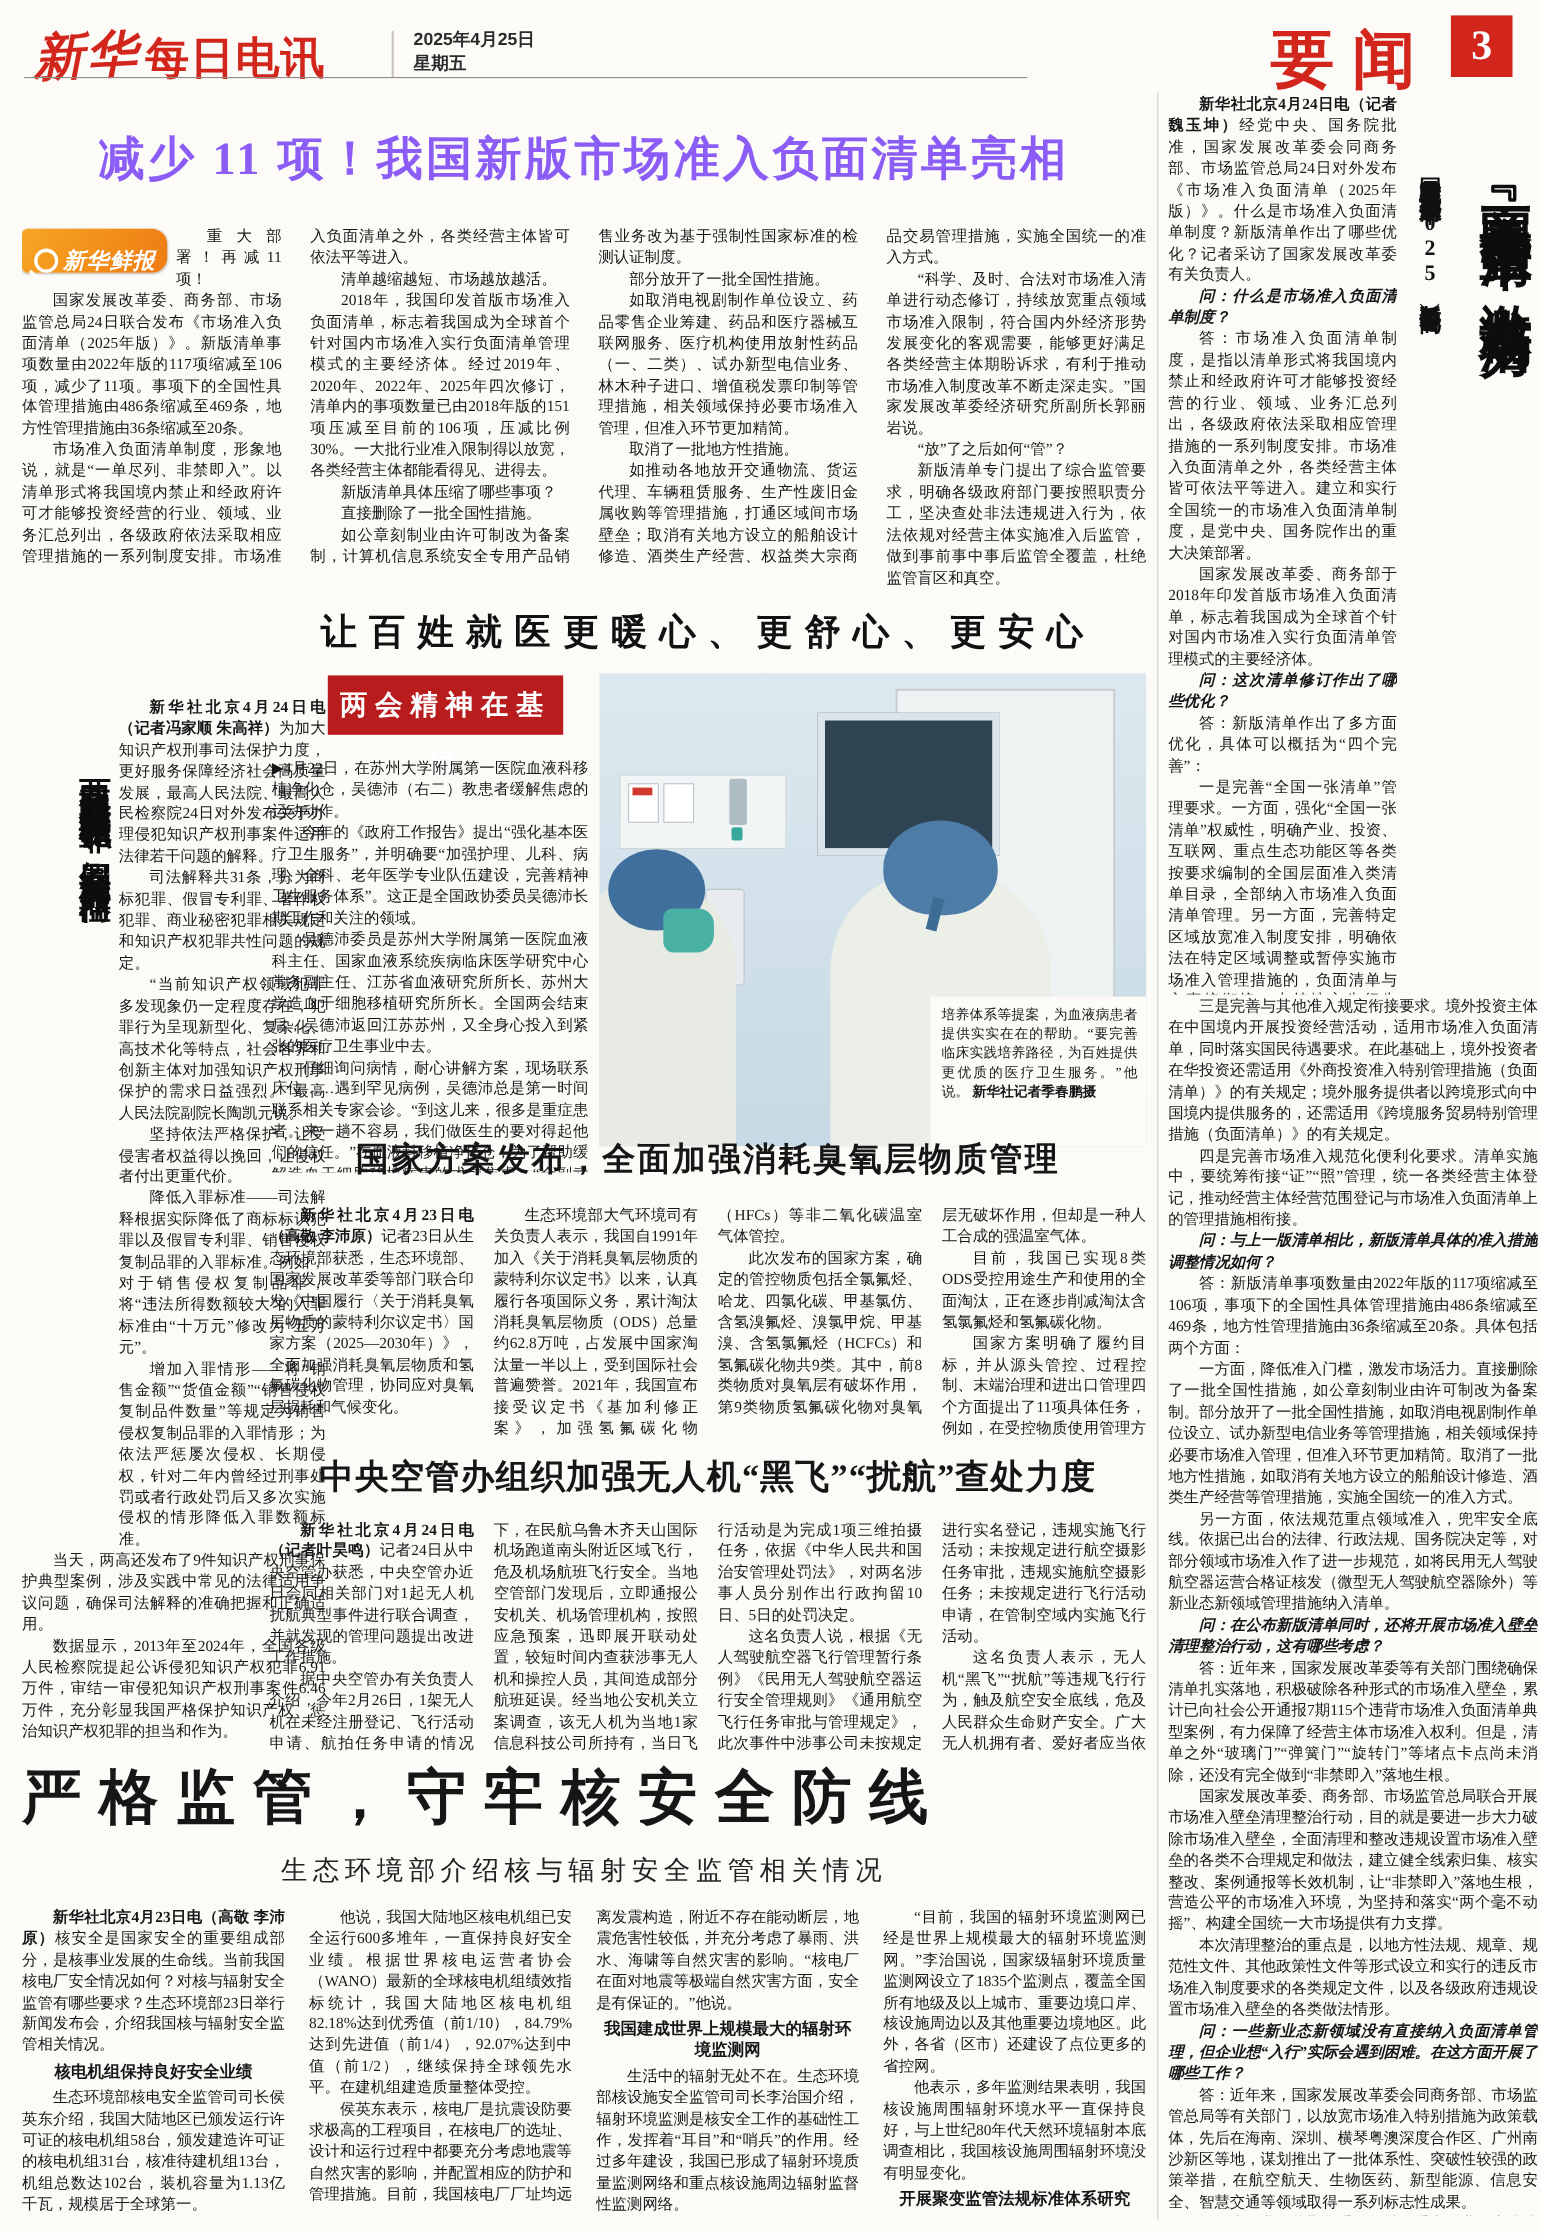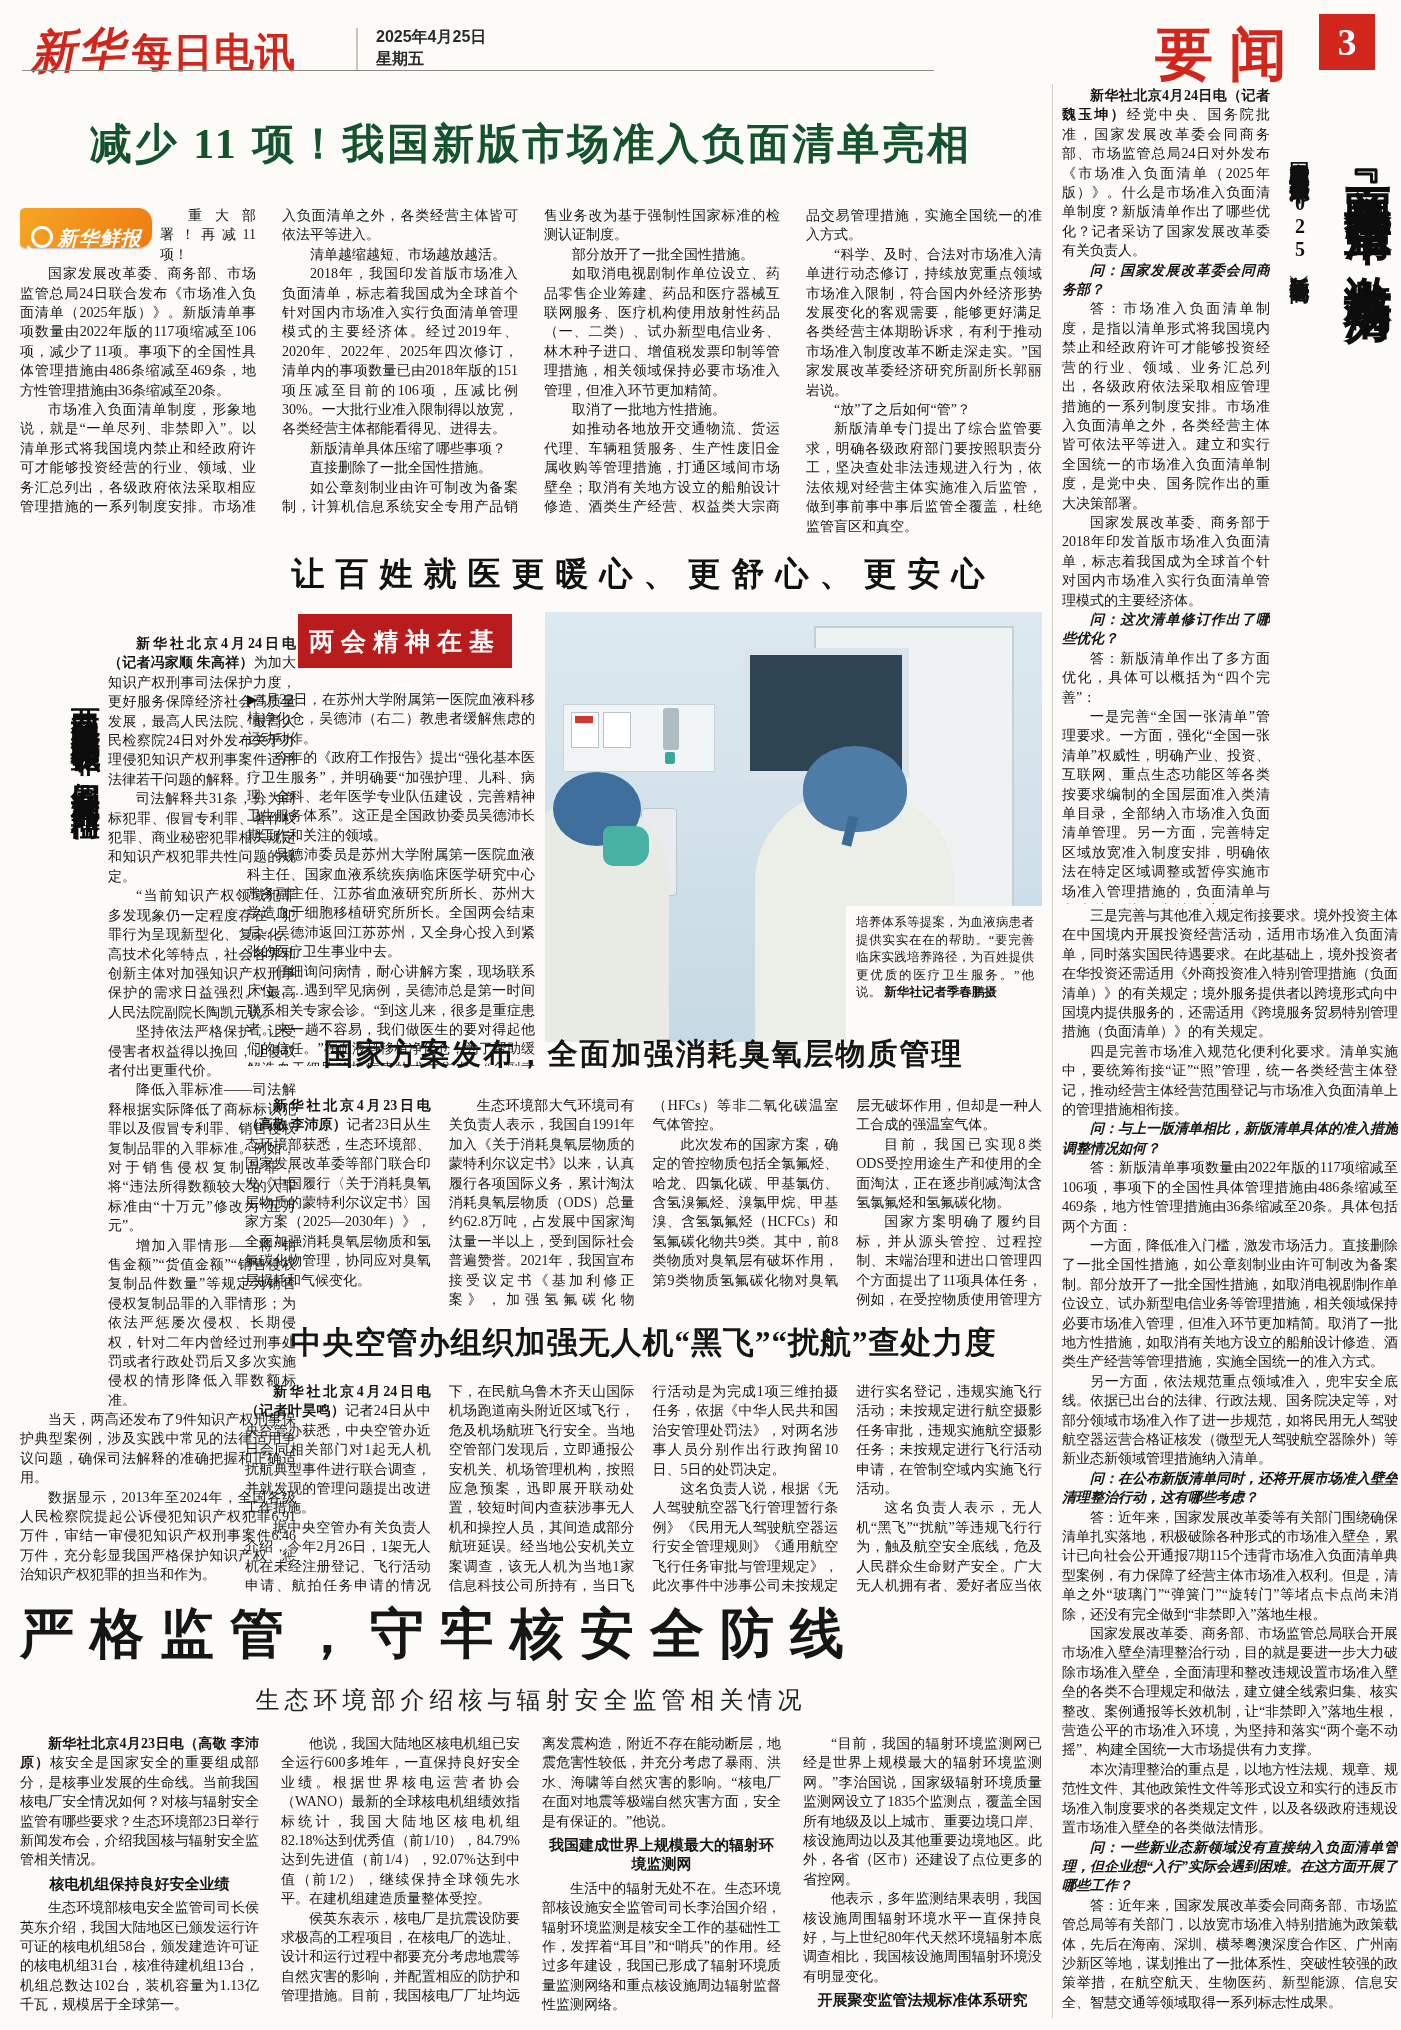--- a/index.html
+++ b/index.html
@@ -20,21 +20,21 @@
   .v-rule{left:1052px;top:84px;width:1px;height:1934px;background:#d2cec8;}
   
   .bodytext{font-size:14px;line-height:19.4px;text-align:justify;overflow:hidden;column-fill:auto;}
   .para{margin:0;text-indent:2em;}
   .para b{font-weight:bold;}
   .para.q{font-weight:bold;font-style:italic;}
   .para.sub{text-align:center;text-indent:0;font-weight:bold;font-size:15px;padding:5px 0 4px;}
   .para.lead{text-indent:0;}
   
   .lead-hl{left:20px;top:116px;width:1022px;text-align:center;font-size:42px;font-weight:900;
-           letter-spacing:3px;color:#14532d;}
+           letter-spacing:3px;color:#8b5cf6;}
   .lead-body{left:20px;top:206px;width:1022px;height:340px;column-count:4;column-gap:26px;}
   .xinhua-badge{float:left;width:132px;height:40px;margin:2px 8px 4px 0;border-radius:5px 14px 14px 5px;
            background:linear-gradient(120deg,#f6a623,#ee7b13);display:flex;align-items:flex-end;
            justify-content:center;box-shadow:0 1px 2px rgba(0,0,0,.25);}
   .badge-icon{width:16px;height:16px;border:3px solid #fff;border-radius:50%;position:relative;margin-right:5px;flex:none;}
   .badge-icon:after{content:"";position:absolute;left:-8px;bottom:-6px;width:9px;height:3px;background:#fff;transform:rotate(45deg);}
   .badge-label{color:#fff;font-size:20px;font-weight:900;font-style:italic;letter-spacing:1px;white-space:nowrap;}
   
   .ip-vert{left:28px;top:686px;width:78px;height:706px;writing-mode:vertical-rl;text-orientation:upright;
            font-size:29px;font-weight:900;letter-spacing:3px;text-align:justify;color:#0d0d0d;}
@@ -198,21 +198,21 @@
       <p class="para">侯英东表示，核电厂是抗震设防要求极高的工程项目，在核电厂的选址、设计和运行过程中都要充分考虑地震等自然灾害的影响，并配置相应的防护和管理措施。目前，我国核电厂厂址均远离发震构造，附近不存在能动断层，地震危害性较低，并充分考虑了暴雨、洪水、海啸等自然灾害的影响。“核电厂在面对地震等极端自然灾害方面，安全是有保证的。”他说。</p>
       <p class="para sub">我国建成世界上规模最大的辐射环境监测网</p>
       <p class="para">生活中的辐射无处不在。生态环境部核设施安全监管司司长李治国介绍，辐射环境监测是核安全工作的基础性工作，发挥着“耳目”和“哨兵”的作用。经过多年建设，我国已形成了辐射环境质量监测网络和重点核设施周边辐射监督性监测网络。</p>
       <p class="para">“目前，我国的辐射环境监测网已经是世界上规模最大的辐射环境监测网。”李治国说，国家级辐射环境质量监测网设立了1835个监测点，覆盖全国所有地级及以上城市、重要边境口岸、核设施周边以及其他重要边境地区。此外，各省（区市）还建设了点位更多的省控网。</p>
       <p class="para">他表示，多年监测结果表明，我国核设施周围辐射环境水平一直保持良好，与上世纪80年代天然环境辐射本底调查相比，我国核设施周围辐射环境没有明显变化。</p>
       <p class="para sub">开展聚变监管法规标准体系研究</p>
     </div>
 
   <div class="abs qa-narrow bodytext">
       <p class="para"><b>新华社北京4月24日电（记者魏玉坤）</b>经党中央、国务院批准，国家发展改革委会同商务部、市场监管总局24日对外发布《市场准入负面清单（2025年版）》。什么是市场准入负面清单制度？新版清单作出了哪些优化？记者采访了国家发展改革委有关负责人。</p>
-      <p class="para q">问：国家发展改革委会同商务部？</p>
+      <p class="para q">问：什么是市场准入负面清单制度？</p>
       <p class="para">答：市场准入负面清单制度，是指以清单形式将我国境内禁止和经政府许可才能够投资经营的行业、领域、业务汇总列出，各级政府依法采取相应管理措施的一系列制度安排。市场准入负面清单之外，各类经营主体皆可依法平等进入。建立和实行全国统一的市场准入负面清单制度，是党中央、国务院作出的重大决策部署。</p>
       <p class="para">国家发展改革委、商务部于2018年印发首版市场准入负面清单，标志着我国成为全球首个针对国内市场准入实行负面清单管理模式的主要经济体。</p>
       <p class="para q">问：这次清单修订作出了哪些优化？</p>
       <p class="para">答：新版清单作出了多方面优化，具体可以概括为“四个完善”：</p>
       <p class="para">一是完善“全国一张清单”管理要求。一方面，强化“全国一张清单”权威性，明确产业、投资、互联网、重点生态功能区等各类按要求编制的全国层面准入类清单目录，全部纳入市场准入负面清单管理。另一方面，完善特定区域放宽准入制度安排，明确依法在特定区域调整或暂停实施市场准入管理措施的，负面清单与之直接衔接，支持地方先行先试、深化改革探索。</p>
     </div>
   <div class="abs qa-sub-vert">国家发展改革委有关负责人就《市场准入负面清单（2025年版）》答记者问</div>
   <div class="abs qa-title-vert">完善『全国一张清单』　激发市场活力</div>
   <div class="abs qa-wide bodytext">
       <p class="para">三是完善与其他准入规定衔接要求。境外投资主体在中国境内开展投资经营活动，适用市场准入负面清单，同时落实国民待遇要求。在此基础上，境外投资者在华投资还需适用《外商投资准入特别管理措施（负面清单）》的有关规定；境外服务提供者以跨境形式向中国境内提供服务的，还需适用《跨境服务贸易特别管理措施（负面清单）》的有关规定。</p>

